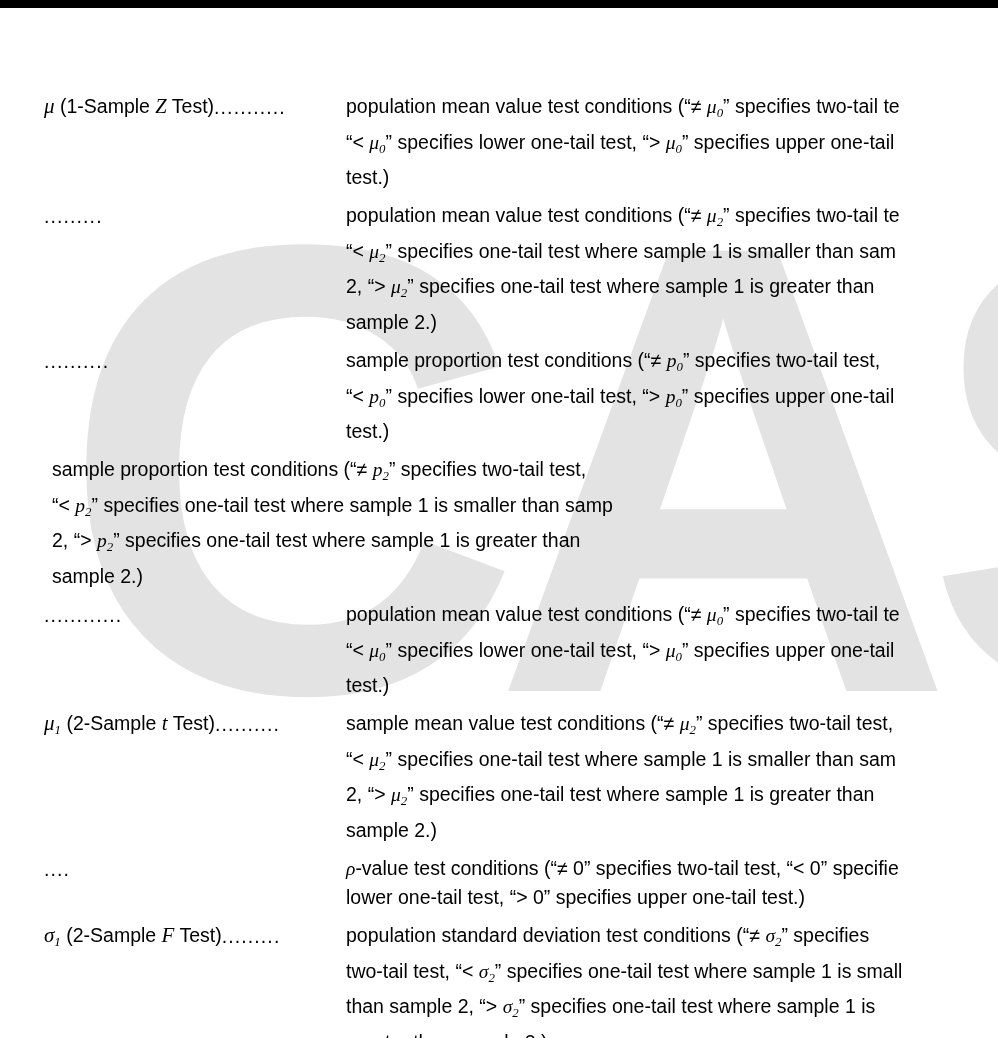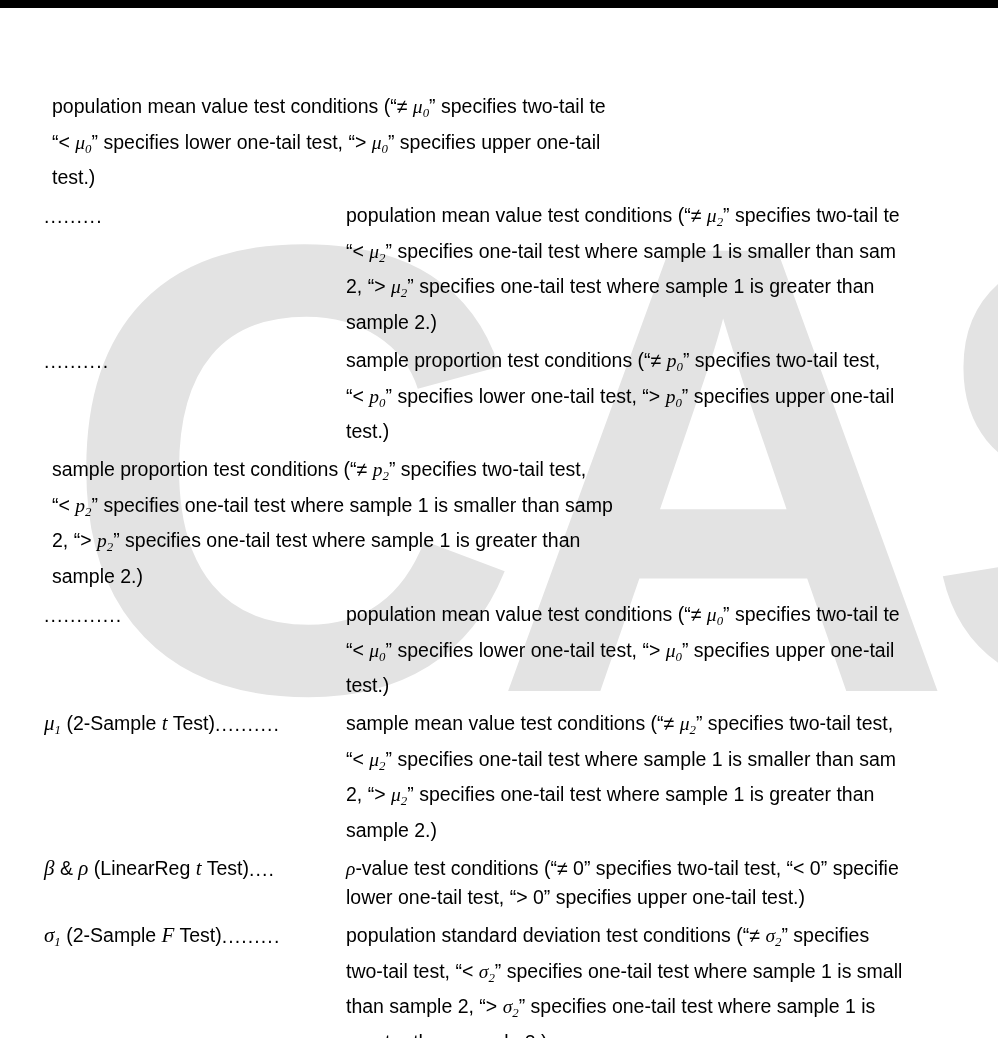--- a/index.html
+++ b/index.html
@@ -120,20 +120,24 @@
 <div class="top-bar"></div>
 
 <div class="watermark">
   <div class="watermark-text">CASIO</div>
 </div>
 
 <div class="page">
   <div class="entries">
 
     <div class="entry">
+      <div class="leader-wrap">
+        <span class="term"><span class="sym">μ</span> (1-Sample <span class="small-caps-z">Z</span> Test)</span>
+        <span class="dots">...........</span>
+      </div>
       <div class="desc">population mean value test conditions (“≠ <i>μ</i><sub>0</sub>” specifies two-tail te<br>“&lt; <i>μ</i><sub>0</sub>” specifies lower one-tail test, “&gt; <i>μ</i><sub>0</sub>” specifies upper one-tail<br>test.)</div>
     </div>
 
     <div class="entry">
       <div class="leader-wrap">
         <span class="dots">.........</span>
       </div>
       <div class="desc">population mean value test conditions (“≠ <i>μ</i><sub>2</sub>” specifies two-tail te<br>“&lt; <i>μ</i><sub>2</sub>” specifies one-tail test where sample 1 is smaller than sam<br>2, “&gt; <i>μ</i><sub>2</sub>” specifies one-tail test where sample 1 is greater than<br>sample 2.)</div>
     </div>
 
@@ -158,21 +162,20 @@
     <div class="entry">
       <div class="leader-wrap">
         <span class="term"><span class="sym">μ</span><sub>1</sub> (2-Sample <span class="sym">t</span> Test)</span>
         <span class="dots">..........</span>
       </div>
       <div class="desc">sample mean value test conditions (“≠ <i>μ</i><sub>2</sub>” specifies two-tail test,<br>“&lt; <i>μ</i><sub>2</sub>” specifies one-tail test where sample 1 is smaller than sam<br>2, “&gt; <i>μ</i><sub>2</sub>” specifies one-tail test where sample 1 is greater than<br>sample 2.)</div>
     </div>
 
     <div class="entry">
       <div class="leader-wrap">
-        <span class="term"><span class="sym">β</span> &amp; <span class="sym">ρ</span> (LinearReg <span class="sym">t</span> Test)</span>
         <span class="dots">....</span>
       </div>
       <div class="desc"><i>ρ</i>-value test conditions (“≠ 0” specifies two-tail test, “&lt; 0” specifie<br>lower one-tail test, “&gt; 0” specifies upper one-tail test.)</div>
     </div>
 
     <div class="entry">
       <div class="leader-wrap">
         <span class="term"><span class="sym">σ</span><sub>1</sub> (2-Sample <span class="sym">F</span> Test)</span>
         <span class="dots">.........</span>
       </div>

